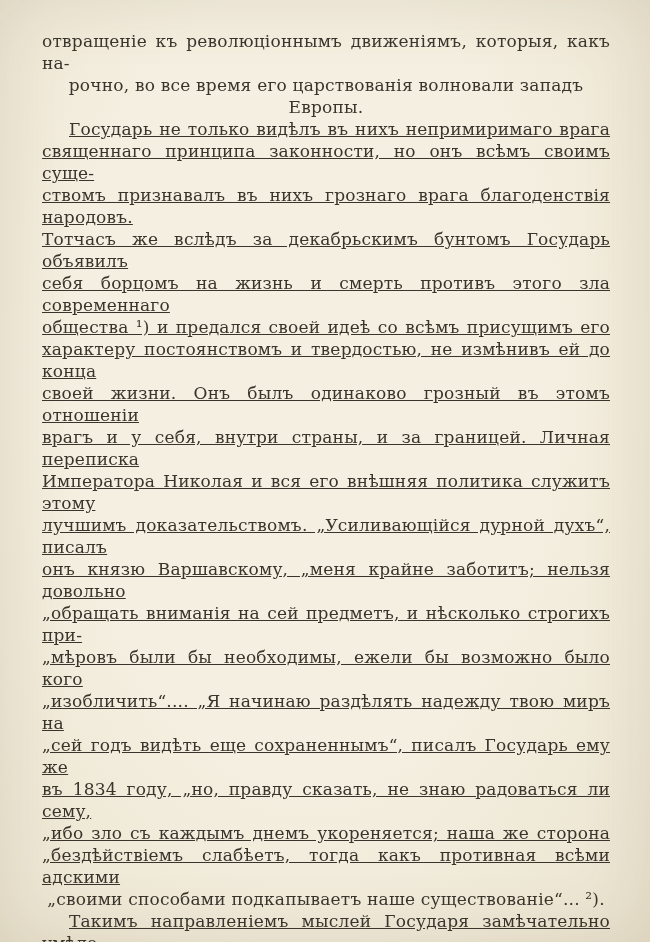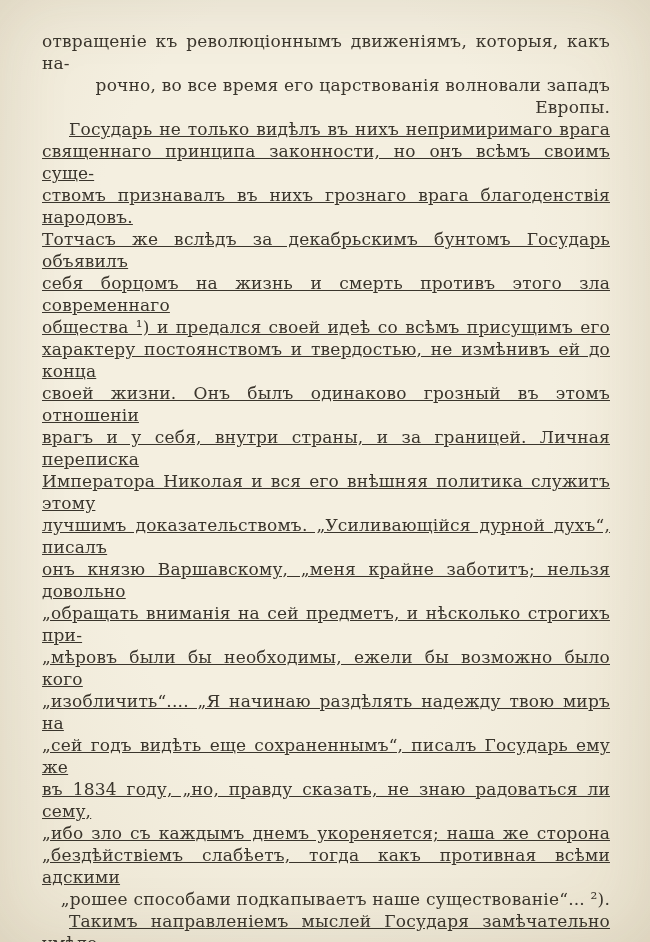--- a/index.html
+++ b/index.html
@@ -18,21 +18,21 @@
     overflow: hidden;
   }
 
   .main-text { font-size: 17px; line-height: 22px; letter-spacing: 0.2px; }
 
   .para-body {
     white-space: pre-line;
     text-align: justify;
     text-align-last: justify;
   }
-  .para-last { text-align: right; white-space: pre-line; }
+  .para-last { text-align: center; white-space: pre-line; }
   .para.indent .para-body { text-indent: 27px; text-decoration: underline; }
 </style>
 </head>
 <body>
 
 <div class="page">
 
   <div class="main-text">
 
     <div class="para">
@@ -53,21 +53,21 @@
 Императора Николая и вся его внѣшняя политика служитъ этому
 лучшимъ доказательствомъ. „Усиливающійся дурной духъ“, писалъ
 онъ князю Варшавскому, „меня крайне заботитъ; нельзя довольно
 „обращать вниманія на сей предметъ, и нѣсколько строгихъ при-
 „мѣровъ были бы необходимы, ежели бы возможно было кого
 „изобличить“.... „Я начинаю раздѣлять надежду твою миръ на
 „сей годъ видѣть еще сохраненнымъ“, писалъ Государь ему же
 въ 1834 году, „но, правду сказать, не знаю радоваться ли сему,
 „ибо зло съ каждымъ днемъ укореняется; наша же сторона
 „бездѣйствіемъ слабѣетъ, тогда какъ противная всѣми адскими</div>
-      <div class="para-last">„рошее способами подкапываетъ наше существованіе“... ²).</div>
+      <div class="para-last">„своими способами подкапываетъ наше существованіе“... ²).</div>
     </div>
 
     <div class="para indent">
       <div class="para-body">Такимъ направленіемъ мыслей Государя замѣчательно умѣло
 пользовались иностранные союзники въ личныхъ ихъ цѣляхъ ³),
 а строгія мѣры внутри страны встрѣчали самое живое сочувствіе
 въ ближайшихъ сотрудникахъ Императора Николая Павловича.
 „Здѣсь все смирно и благополучно“, доносилъ Государю князь
 Варшавскій въ 1845 году; „частыя наказанія имѣютъ свое хо-
 „рошее съ этимъ народомъ.... Въ здѣшнемъ краѣ надобно каждые

